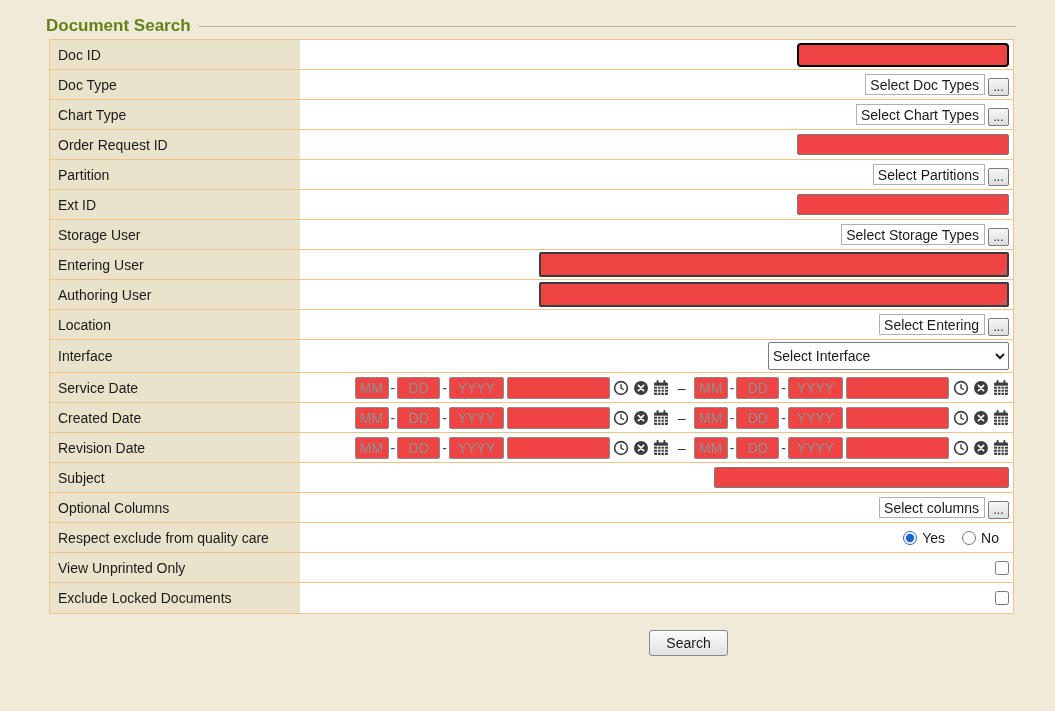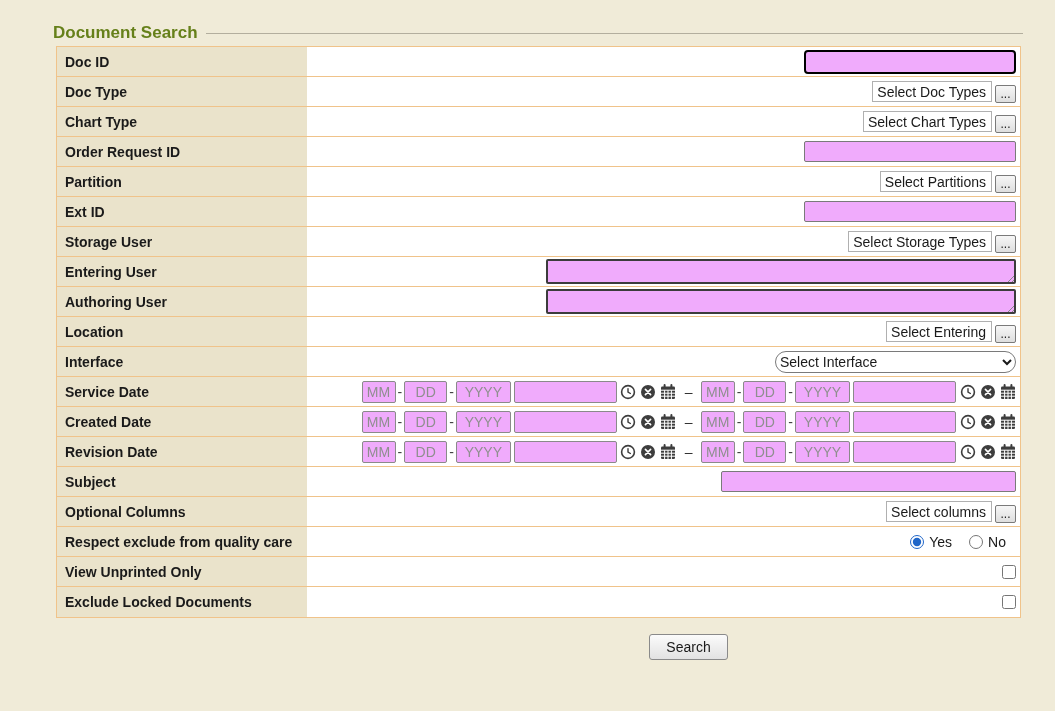--- a/index.html
+++ b/index.html
@@ -5,38 +5,38 @@
   * { box-sizing: border-box; }
   html,body { margin:0; padding:0; }
   body {
     width:1055px; height:711px; overflow:hidden;
     background:#f0ebd8;
     font-family:"Liberation Sans", sans-serif;
     font-size:14px; color:#1a1a1a;
   }
   .wrap { padding:8px 0 0 38px; }
   fieldset.search-fs {
-    width:970px; margin:15px; padding:0;
+    width:970px; margin:8px; padding:0;
     border:none; border-top:1px solid #b3ae9e;
   }
   legend.fs-legend {
     font-size:17px; font-weight:bold; color:#66801a;
     margin-left:0; padding:0 8px 0 0;
   }
   .grid { border:1px solid #f0c38a; background:#fff; margin:3px 2px 0 3px; }
   .row { display:flex; align-items:center; min-height:30px; border-bottom:1px solid #f0c38a; background:#fff; }
   .row:last-child { border-bottom:none; }
   .lbl {
     width:250px; min-width:250px; align-self:stretch;
     display:flex; align-items:center;
-    background:#eae3cb; padding-left:8px;font-weight:bold;
+    background:#eae3cb; padding-left:8px;
   }
   .fld { flex:1; display:flex; align-items:center; padding:2px 4px 2px 3px; gap:3px; flex-wrap:nowrap;justify-content:flex-end; }
   input, select, button { font-family:"Liberation Sans", sans-serif; font-size:14px; color:#1a1a1a; }
-  input[type=text] { background:#f0abfc; }
+  input[type=text] { background:#ef4444; }
   .ti { height:21px; width:212px; border:1px solid #7a7a7a; border-radius:2px; padding:0 4px; }
   .ti-doc { height:24px; width:212px; border:2px solid #000; border-radius:4px; padding:0 4px; }
   .ti-subject { width:295px; }
   .grip { position:relative; display:inline-block; line-height:0; }
   .grip::after {
     content:""; position:absolute; right:2px; bottom:2px; width:9px; height:9px;
     background:repeating-linear-gradient(135deg, transparent 0 2px, #8a8a8a 2px 3px);
     clip-path:polygon(100% 0, 100% 100%, 0 100%);
     pointer-events:none;
   }
@@ -51,21 +51,21 @@
     border:1px solid #7a7a7a; border-radius:2px;
     background:linear-gradient(#f6f6f6,#dedede);
     line-height:10px; font-size:12px; cursor:pointer;
   }
   .help-badge {
     display:inline-flex; align-items:center; justify-content:center;
     width:16px; height:16px; border-radius:50%;
     background:#3a3a3a; color:#fff; font-size:11px; font-weight:bold;
     margin-left:4px; cursor:pointer;
   }
-  select.ifc { width:241px; height:22px; border:1px solid #7a7a7a; border-radius:11px; background:#fff; }
+  select.ifc { width:241px; height:28px; border:1px solid #7a7a7a; border-radius:2px; background:#fff; }
   .dt { height:22px; border:1px solid #8a8a8a; border-radius:2px; padding:0 2px; }
   .dt::placeholder { color:#8f8f8f; }
   .dt.mm { width:34px; text-align:center; }
   .dt.dd { width:43px; text-align:center; }
   .dt.yy { width:55px; text-align:center; }
   .dt.tm { width:103px; }
   .hy { color:#444; margin:0 -1px; }
   .dash { color:#333; margin:0 5px; }
   .icon { display:inline-flex; width:17px; height:17px; align-items:center; justify-content:center; cursor:pointer; }
   .icon svg { display:block; }

